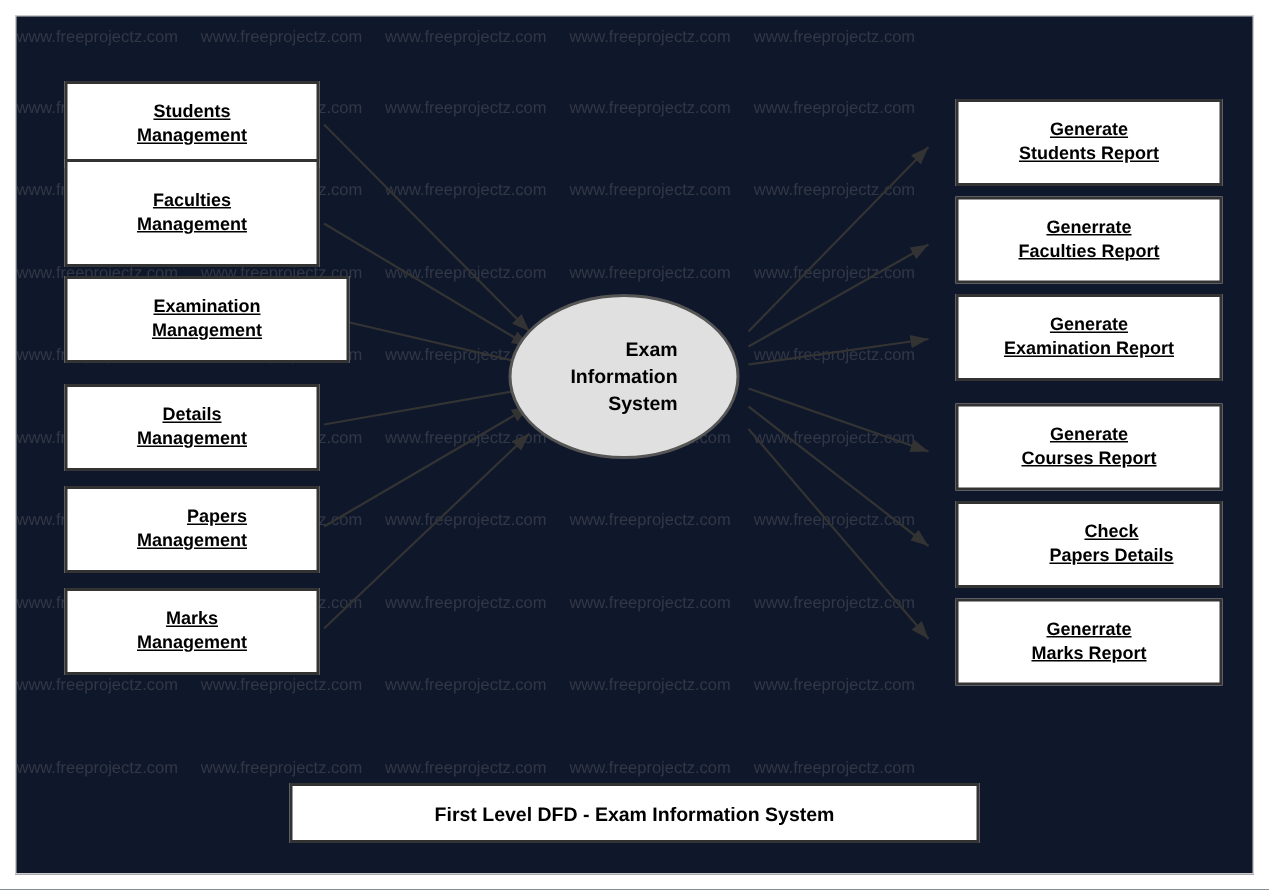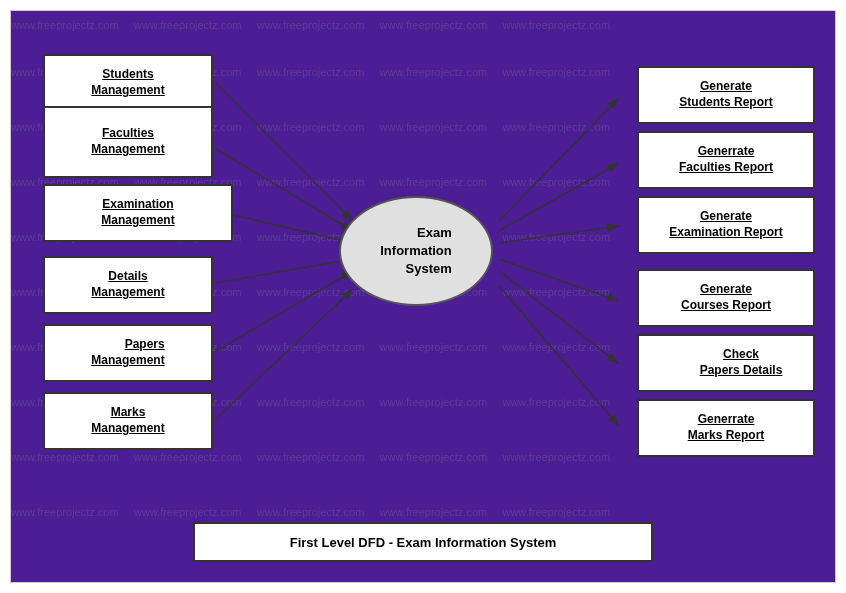--- a/index.html
+++ b/index.html
@@ -18,21 +18,21 @@
       white-space: nowrap;
       pointer-events: none;
       z-index: 0;
     }
     .diagram-container {
       position: absolute;
       top: 10px;
       left: 10px;
       width: 826px;
       height: 573px;
-      background: #4c1d95;
+      background: #0f172a;
       border: 1px solid #ccc;
     }
     .dfd-box {
       position: absolute;
       background: #fff;
       border: 2px solid #333;
       text-align: center;
       font-size: 12px;
       font-weight: bold;
       color: #000;

